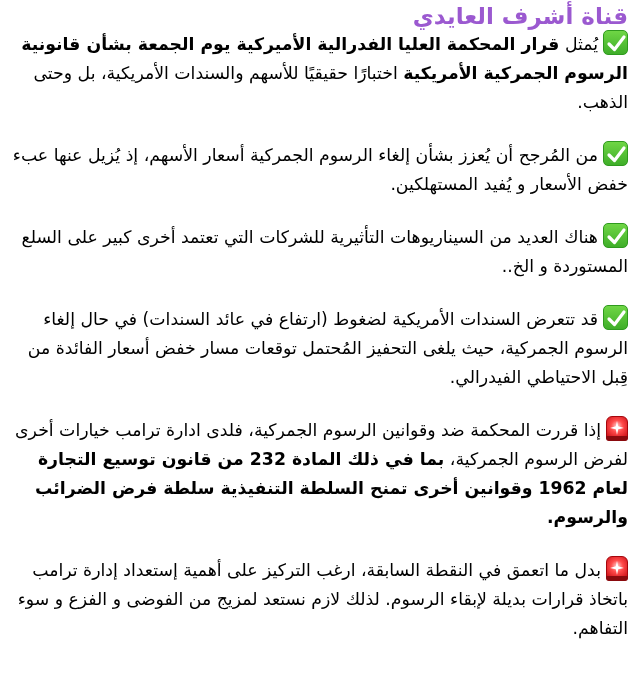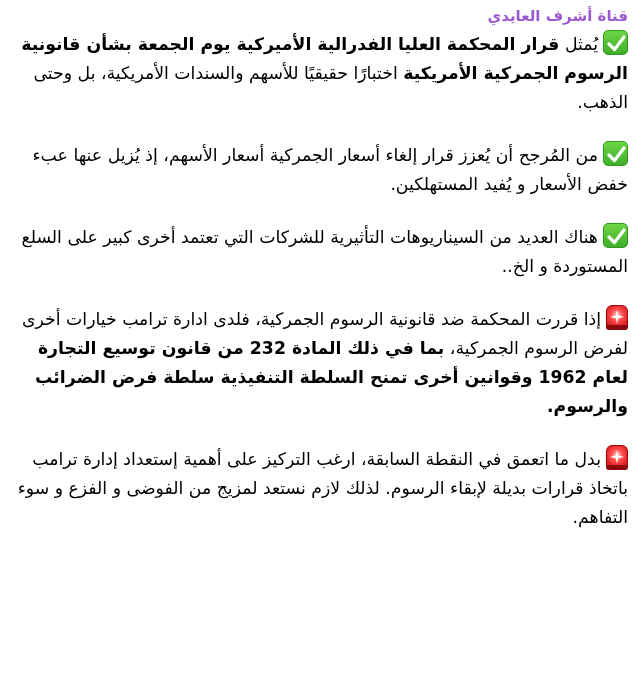--- a/index.html
+++ b/index.html
@@ -13,21 +13,21 @@
       font-family: "DejaVu Sans", sans-serif;
       color: #000000;
       direction: rtl;
     }
     .message {
       position: relative;
       width: 640px;
       padding: 6px 12px 0 10px;
     }
     .sender {
-      font-size: 15px;
+      font-size: 23px;
       font-weight: 700;
       color: #9b59d0;
       line-height: 24px;
       height: 26px;
       text-align: right;
       padding-right: 0;
       margin-top: -2px;
     }
     .para {
       font-size: 17.3px;
@@ -77,34 +77,39 @@
   <p class="para">
     <span class="icon icon-check"><svg width="21" height="21" viewBox="0 0 21 21">
           <path d="M3 11 L8.5 16.5 L18 4" stroke="#fff" stroke-width="3.2" fill="none" stroke-linecap="round" stroke-linejoin="round"></path>
         </svg></span><span>يُمثل </span><b>قرار المحكمة العليا الفدرالية الأميركية يوم الجمعة بشأن قانونية الرسوم الجمركية الأمريكية</b><span> اختبارًا حقيقيًا للأسهم والسندات الأمريكية، بل وحتى الذهب.</span>
   </p>
 
 
   <p class="para">
     <span class="icon icon-check"><svg width="21" height="21" viewBox="0 0 21 21">
           <path d="M3 11 L8.5 16.5 L18 4" stroke="#fff" stroke-width="3.2" fill="none" stroke-linecap="round" stroke-linejoin="round"></path>
-        </svg></span><span>من المُرجح أن يُعزز قرار إلغاء أسعار الجمركية أسعار الأسهم، إذ يُزيل عنها عبء خفض الأسعار و يُفيد المستهلكين.</span>
+        </svg></span><span>من المُرجح أن يُعزز بشأن إلغاء الرسوم الجمركية أسعار الأسهم، إذ يُزيل عنها عبء خفض الأسعار و يُفيد المستهلكين.</span>
   </p>
 
   <p class="para">
     <span class="icon icon-check"><svg width="21" height="21" viewBox="0 0 21 21">
           <path d="M3 11 L8.5 16.5 L18 4" stroke="#fff" stroke-width="3.2" fill="none" stroke-linecap="round" stroke-linejoin="round"></path>
         </svg></span><span>هناك العديد من السيناريوهات التأثيرية للشركات التي تعتمد أخرى كبير على السلع المستوردة و الخ..</span>
   </p>
 
+  <p class="para">
+    <span class="icon icon-check"><svg width="21" height="21" viewBox="0 0 21 21">
+          <path d="M3 11 L8.5 16.5 L18 4" stroke="#fff" stroke-width="3.2" fill="none" stroke-linecap="round" stroke-linejoin="round"></path>
+        </svg></span><span>قد تتعرض السندات الأمريكية لضغوط (ارتفاع في عائد السندات) في حال إلغاء الرسوم الجمركية، حيث يلغى التحفيز المُحتمل توقعات مسار خفض أسعار الفائدة من قِبل الاحتياطي الفيدرالي.</span>
+  </p>
 
   <p class="para">
     <span class="icon icon-siren"><svg width="14" height="14" viewBox="0 0 14 14">
           <path d="M7 0 L8.2 5.2 L14 7 L8.2 8.2 L7 14 L5.8 8.2 L0 7 L5.8 5.2 Z" fill="#fff"></path>
-        </svg></span><span>إذا قررت المحكمة ضد قانونية الرسوم الجمركية، فلدى ادارة ترامب خيارات أخرى لفرض الرسوم الجمركية، </span><b>بما في ذلك المادة 232 من قانون توسيع التجارة لعام 1962 وقوانين أخرى تمنح السلطة التنفيذية سلطة فرض الضرائب والرسوم.</b>
+        </svg></span><span>إذا قررت المحكمة ضد وقوانين الرسوم الجمركية، فلدى ادارة ترامب خيارات أخرى لفرض الرسوم الجمركية، </span><b>بما في ذلك المادة 232 من قانون توسيع التجارة لعام 1962 وقوانين أخرى تمنح السلطة التنفيذية سلطة فرض الضرائب والرسوم.</b>
   </p>
 
   <p class="para">
     <span class="icon icon-siren"><svg width="14" height="14" viewBox="0 0 14 14">
           <path d="M7 0 L8.2 5.2 L14 7 L8.2 8.2 L7 14 L5.8 8.2 L0 7 L5.8 5.2 Z" fill="#fff"></path>
         </svg></span><span>بدل ما اتعمق في النقطة السابقة، ارغب التركيز على أهمية إستعداد إدارة ترامب باتخاذ قرارات بديلة لإبقاء الرسوم. لذلك لازم نستعد لمزيج من الفوضى و الفزع و سوء التفاهم.</span>
   </p>
 </div>
 
 </body></html>

